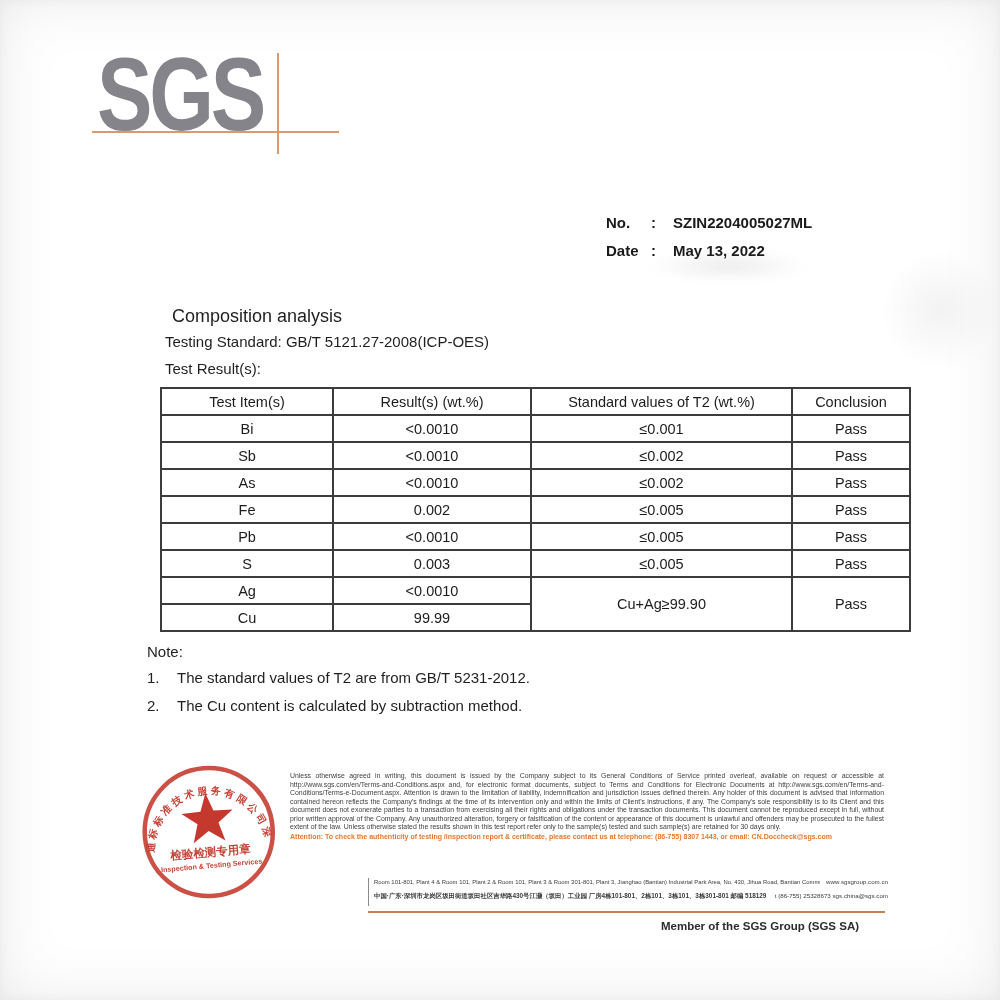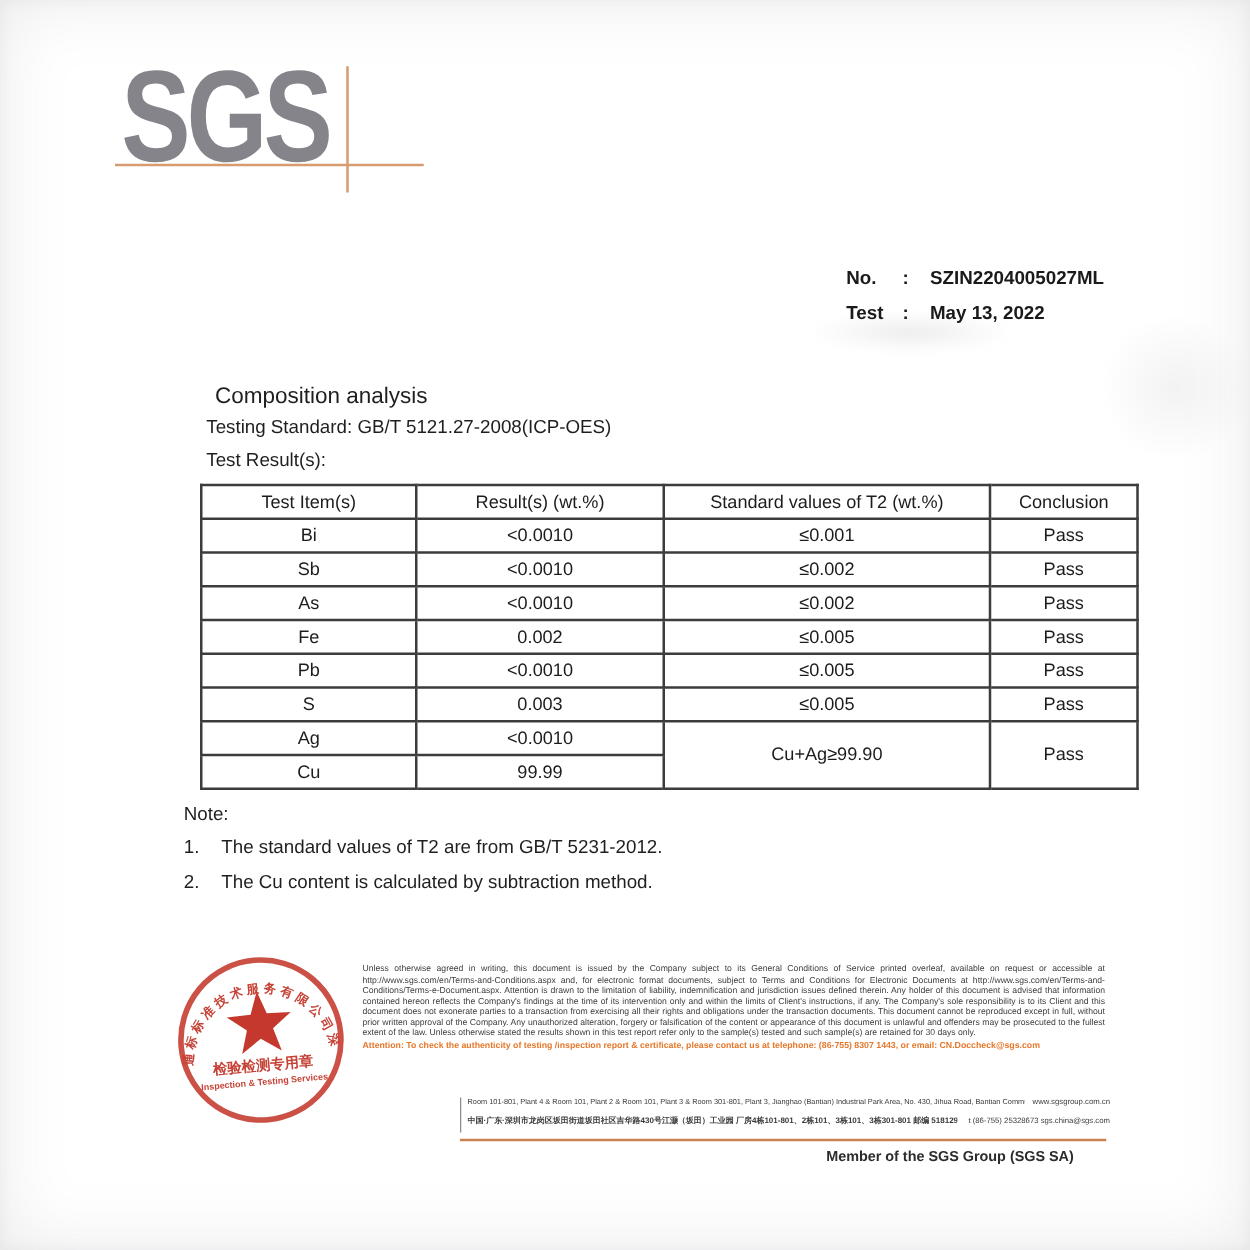--- a/index.html
+++ b/index.html
@@ -14,21 +14,21 @@
   
   .sgs-logo{
     position:absolute;left:97px;top:50px;height:88px;
     font-size:104px;font-weight:bold;color:#85848a;letter-spacing:-4px;line-height:88px;
     transform:scaleX(0.80);transform-origin:left top;
   }
   .cross-v{position:absolute;left:277px;top:53px;width:2px;height:101px;background:#d69c6f;}
   .cross-h{position:absolute;left:92px;top:131px;width:247px;height:2px;background:#d69c6f;}
   
   .title{position:absolute;left:428px;top:174px;font-size:27px;font-weight:bold;letter-spacing:1px;color:#161616;}
-  .meta{position:absolute;left:677px;top:208px;font-size:15px;font-weight:bold;color:#1a1a1a;}
+  .meta{position:absolute;left:606px;top:208px;font-size:15px;font-weight:bold;color:#1a1a1a;}
   .meta .row{display:flex;height:28px;align-items:center;}
   .meta .lbl{width:45px;}
   .meta .col{width:22px;}
   .smudge{position:absolute;left:646px;top:249px;width:165px;height:34px;border-radius:50%;
     background:radial-gradient(ellipse at center, rgba(120,120,125,0.13), rgba(120,120,125,0) 70%);filter:blur(3px);}
   .smudge2{position:absolute;left:880px;top:250px;width:120px;height:120px;
     background:radial-gradient(ellipse at center, rgba(130,130,135,0.10), rgba(130,130,135,0) 70%);}
   
   .sec-heading{position:absolute;left:172px;top:306px;font-size:18px;}
   .sec-standard{position:absolute;left:165px;top:333px;font-size:15px;}
@@ -72,21 +72,21 @@
   <div class="cross-h"></div>
 
 
   <div class="meta">
     <div class="row">
       <span class="lbl">No.</span>
       <span class="col">:</span>
       <span>SZIN2204005027ML</span>
     </div>
     <div class="row">
-      <span class="lbl">Test</span>
+      <span class="lbl">Date</span>
       <span class="col">:</span>
       <span>May 13, 2022</span>
     </div>
   </div>
   <div class="smudge"></div>
   <div class="smudge2"></div>
 
   <div class="sec-heading">Composition analysis</div>
   <div class="sec-standard">Testing Standard: GB/T 5121.27-2008(ICP-OES)</div>
   <div class="sec-results">Test Result(s):</div>

